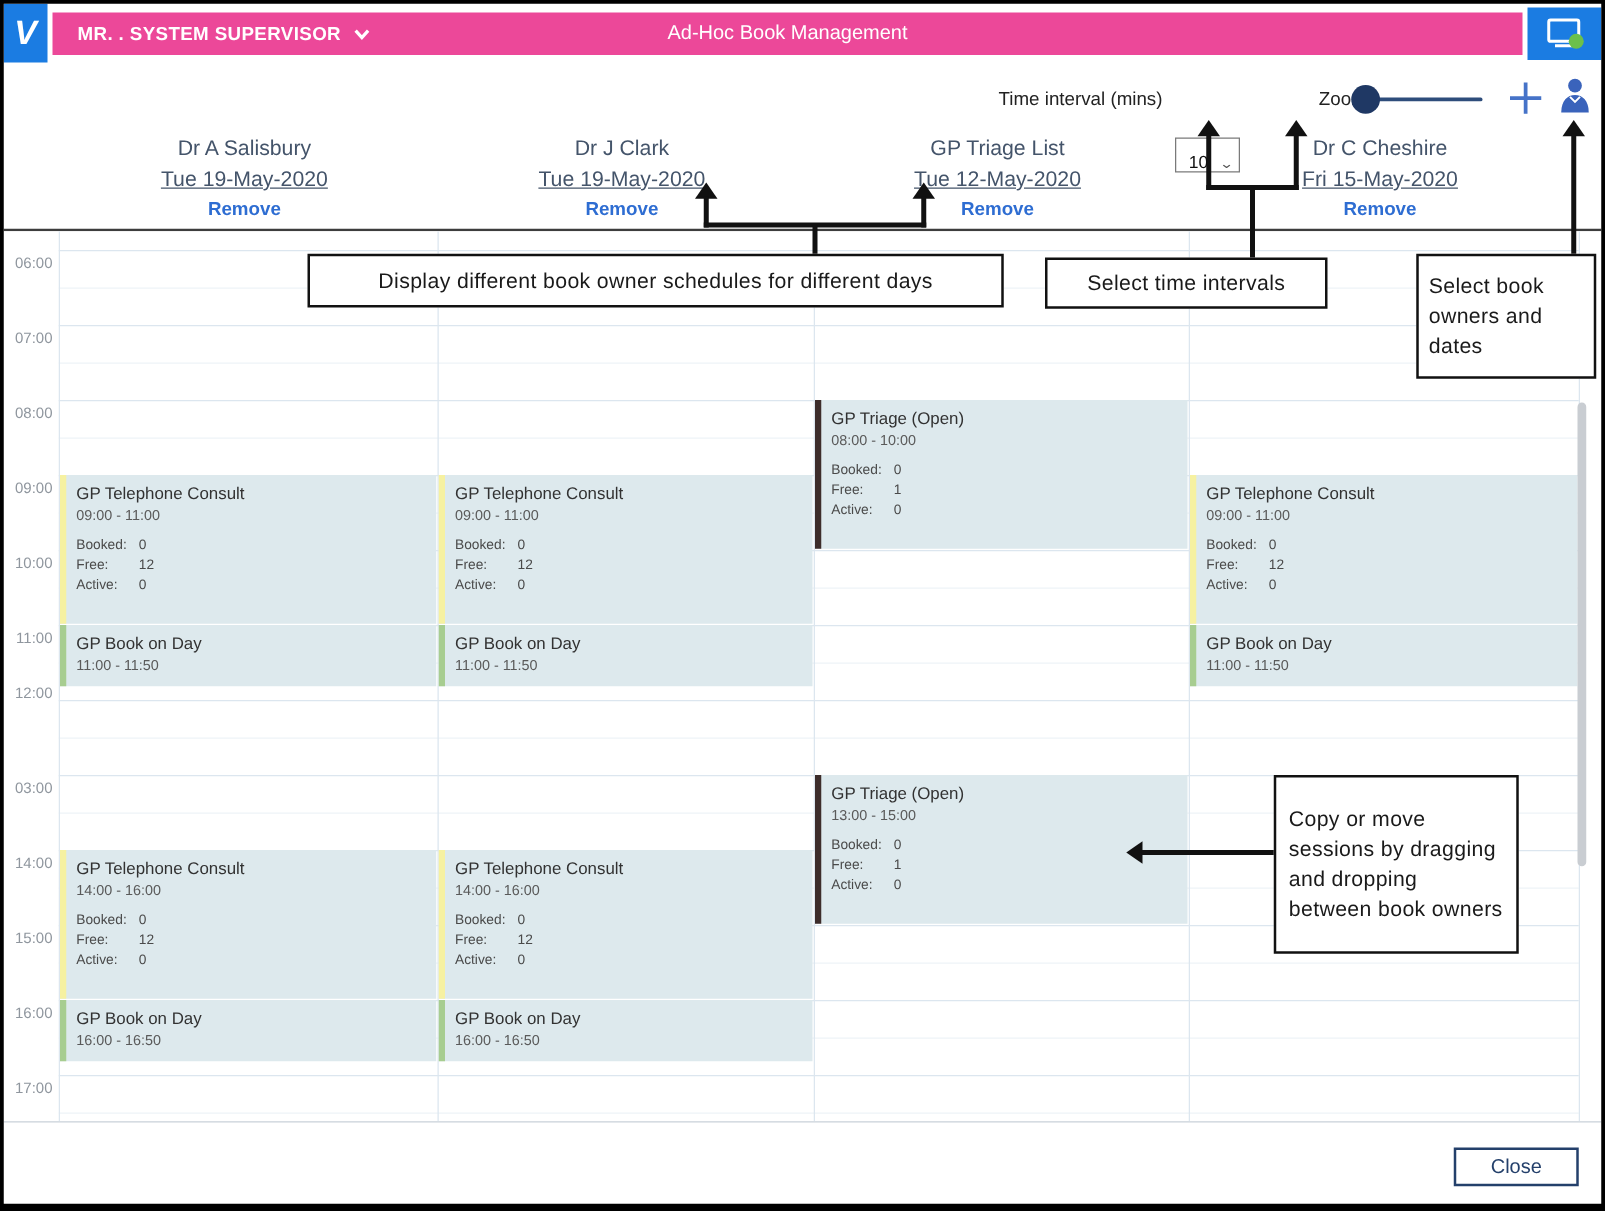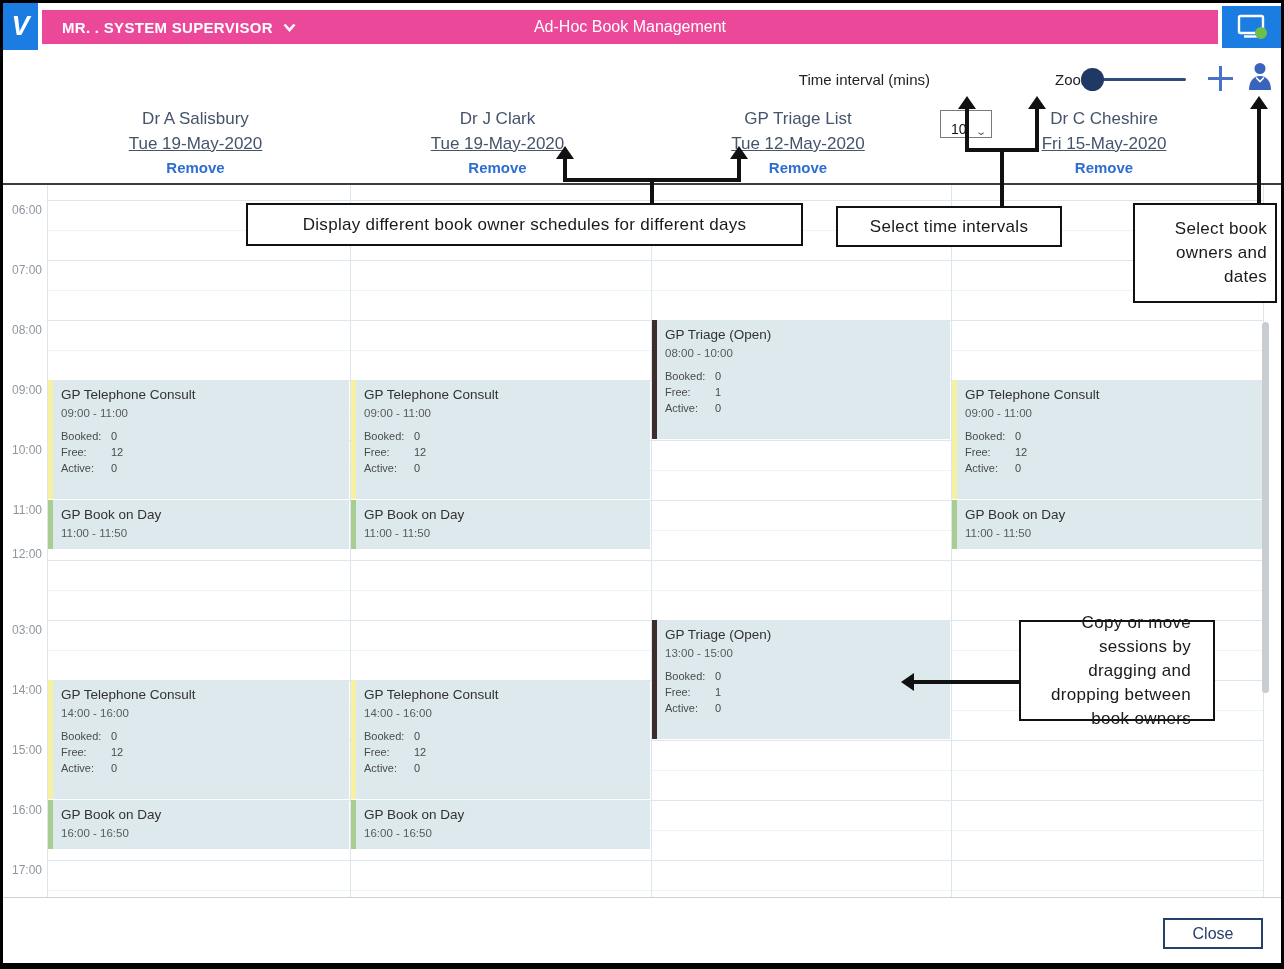--- a/index.html
+++ b/index.html
@@ -61,26 +61,26 @@
   .stripe.green  { background:#a7cd90; }
   .stripe.dark   { background:#3d2d2b; }
   .session .body { position:absolute; left:13px; top:7px; right:4px; }
   .session .title { font-size:13.5px; color:#323232; margin-bottom:5px; }
   .session .time  { font-size:11.5px; color:#5a5a5a; margin-bottom:9px; }
   .stat-row { display:flex; font-size:11px; color:#4a4a4a; line-height:16px; }
   .stat-row .sl { width:50px; }
 
   
   .callout { position:absolute; background:#fff; border:2.5px solid #111; color:#1a1a1a;
-             display:flex; align-items:center; justify-content:center; text-align:right;
+             display:flex; align-items:center; justify-content:center; text-align:left;
              font-size:17px; letter-spacing:.3px; line-height:24px; z-index:30; }
   #callout-a { left:246px; top:203px; width:557px; height:43px; }
   #callout-b { left:836px; top:206px; width:226px; height:41px; }
   #callout-c { left:1133px; top:203px; width:144px; height:100px; padding:4px 8px; }
-  #callout-d { left:1019px; top:620px; width:196px; height:101px; padding:4px 22px; }
+  #callout-d { left:1019px; top:620px; width:196px; height:143px; padding:4px 10px; }
 
   .shaft-v { position:absolute; width:4px; background:#111; z-index:29; }
   .shaft-h { position:absolute; height:4px; background:#111; z-index:29; }
   .ah-up   { position:absolute; width:0; height:0; border-left:9px solid transparent; border-right:9px solid transparent;
              border-bottom:13px solid #111; z-index:29; }
   .ah-left { position:absolute; width:0; height:0; border-top:9px solid transparent; border-bottom:9px solid transparent;
              border-right:13px solid #111; z-index:29; }
 
   
   .scroll-thumb { position:absolute; left:1262px; top:322px; width:7px; height:371px; background:#c9cdd2; border-radius:4px; cursor:pointer; z-index:5; }

